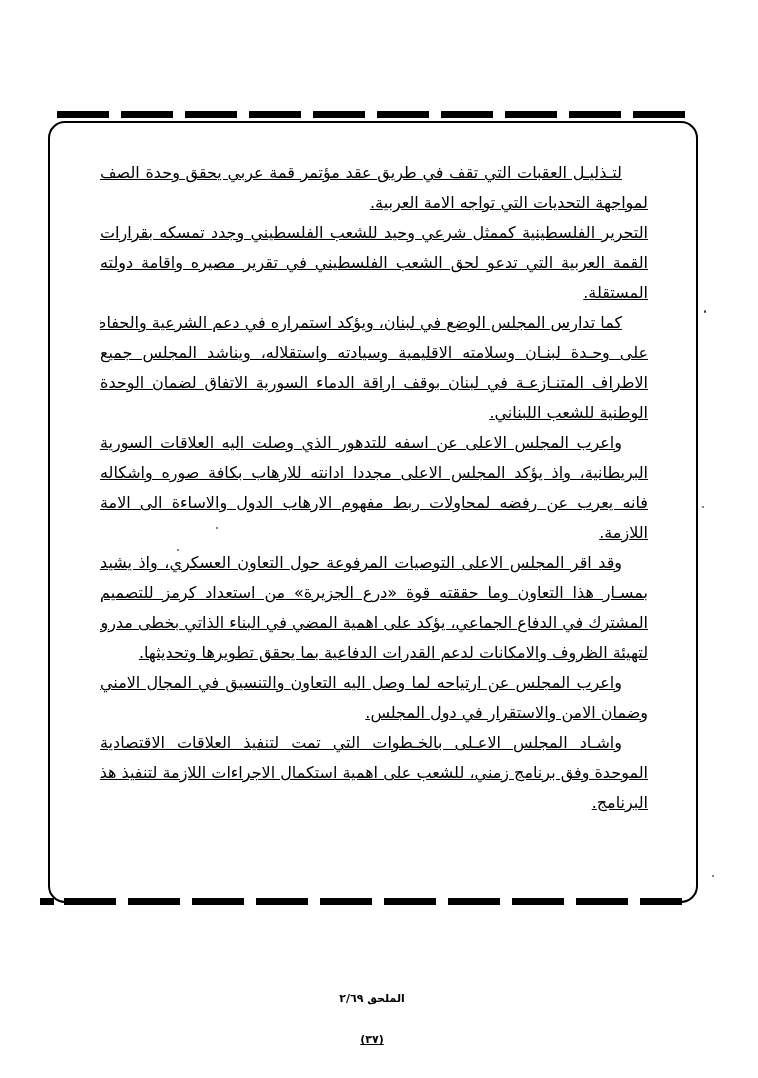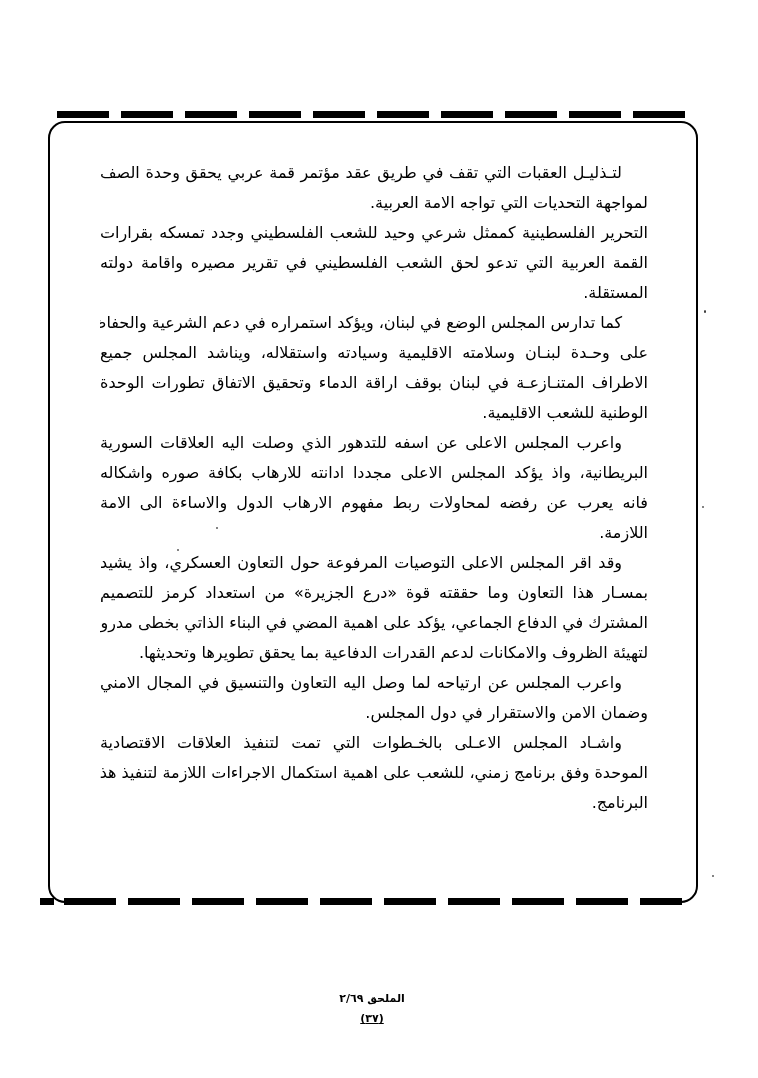--- a/index.html
+++ b/index.html
@@ -59,37 +59,38 @@
     font-size: 16px;
     line-height: 30px;
     color: #000000;
   }
   .line {
     height: 30px;
     text-align: justify;
     text-align-last: justify;
     overflow: hidden;
     white-space: nowrap;
+    text-decoration: underline;
   }
   .line.first { padding-right: 26px; }
   .line.last  { text-align-last: right; white-space: normal; }
   
   .footer {
     position: absolute;
     left: 0;
     top: 989px;
     width: 744px;
     direction: rtl;
     text-align: center;
     font-weight: bold;
     font-size: 11px;
     line-height: 19px;
     color: #000000;
   }
-  .footer .pagenum { margin-top: 1px; text-decoration: underline; }
+  .footer .pagenum { margin-top: 22px; text-decoration: underline; }
   
   .dot {
     position: absolute;
     background: #5a5a5a;
     width: 2px;
     height: 2px;
     border-radius: 50%;
   }
   .dot.d1 { left: 216px; top: 527px; }
   .dot.d2 { left: 177px; top: 549px; }
@@ -108,22 +109,22 @@
   <div class="dash-stub"></div>
 
   <div class="text-block" id="text-block" dir="rtl">
       <div class="line first">لتـذليـل العقبات التي تقف في طريق عقد مؤتمر قمة عربي يحقق وحدة الصف</div>
       <div class="line last">لمواجهة التحديات التي تواجه الامة العربية.</div>
       <div class="line">التحرير الفلسطينية كممثل شرعي وحيد للشعب الفلسطيني وجدد تمسكه بقرارات</div>
       <div class="line">القمة العربية التي تدعو لحق الشعب الفلسطيني في تقرير مصيره واقامة دولته</div>
       <div class="line last">المستقلة.</div>
       <div class="line first">كما تدارس المجلس الوضع في لبنان، ويؤكد استمراره في دعم الشرعية والحفاظ</div>
       <div class="line">على وحـدة لبنـان وسلامته الاقليمية وسيادته واستقلاله، ويناشد المجلس جميع</div>
-      <div class="line">الاطراف المتنـازعـة في لبنان بوقف اراقة الدماء وتحقيق الاتفاق تطورات الوحدة</div>
-      <div class="line last">الوطنية للشعب الاقليمية.</div>
+      <div class="line">الاطراف المتنـازعـة في لبنان بوقف اراقة الدماء السورية الاتفاق لضمان الوحدة</div>
+      <div class="line last">الوطنية للشعب اللبناني.</div>
       <div class="line first">واعرب المجلس الاعلى عن اسفه للتدهور الذي وصلت اليه العلاقات السورية</div>
       <div class="line">البريطانية، واذ يؤكد المجلس الاعلى مجددا ادانته للارهاب بكافة صوره واشكاله</div>
       <div class="line">فانه يعرب عن رفضه لمحاولات ربط مفهوم الارهاب الدول والاساءة الى الامة</div>
       <div class="line last">اللازمة.</div>
       <div class="line first">وقد اقر المجلس الاعلى التوصيات المرفوعة حول التعاون العسكري، واذ يشيد</div>
       <div class="line">بمسـار هذا التعاون وما حققته قوة «درع الجزيرة» من استعداد كرمز للتصميم</div>
       <div class="line">المشترك في الدفاع الجماعي، يؤكد على اهمية المضي في البناء الذاتي بخطى مدروسة</div>
       <div class="line last">لتهيئة الظروف والامكانات لدعم القدرات الدفاعية بما يحقق تطويرها وتحديثها.</div>
       <div class="line first">واعرب المجلس عن ارتياحه لما وصل اليه التعاون والتنسيق في المجال الامني</div>
       <div class="line last">وضمان الامن والاستقرار في دول المجلس.</div>

